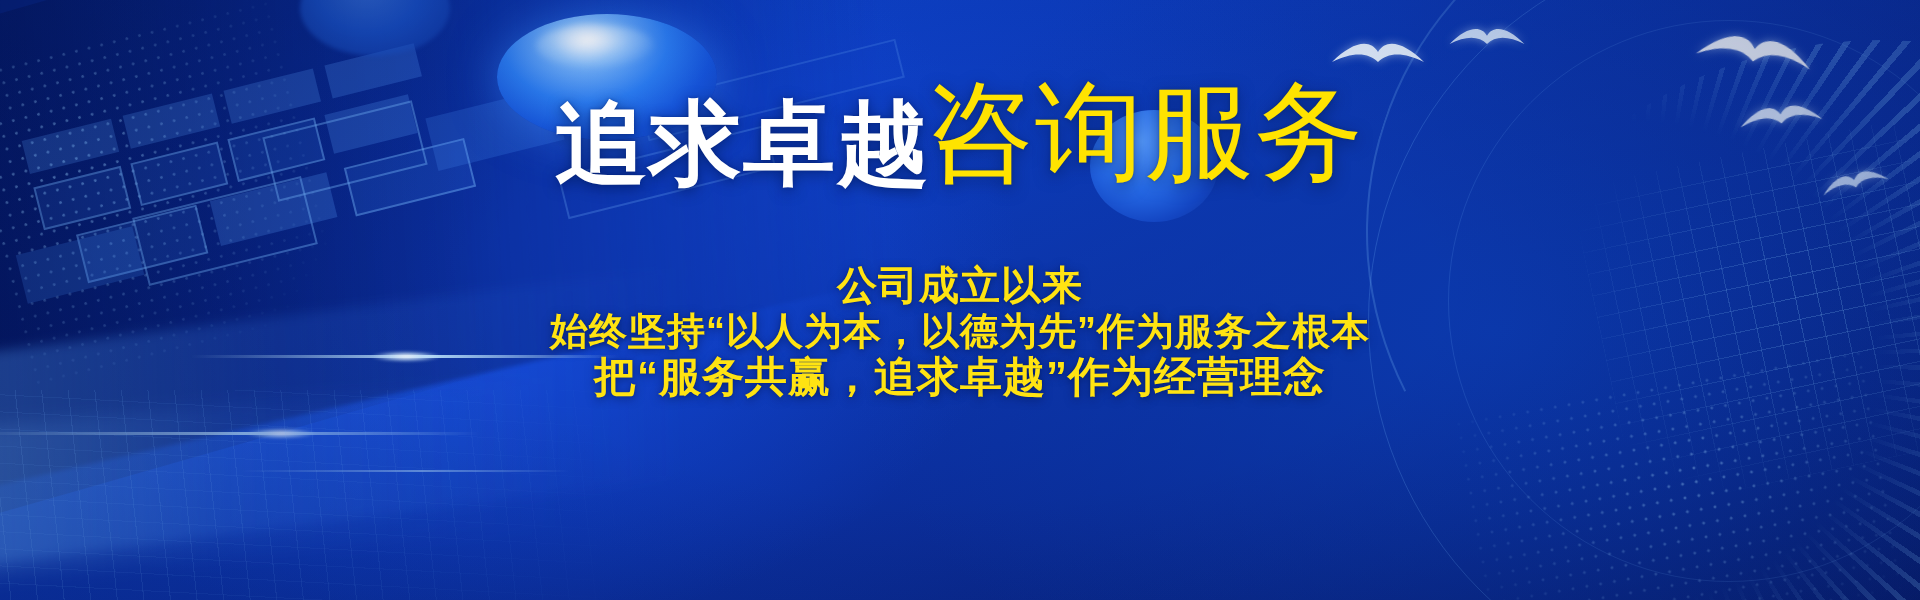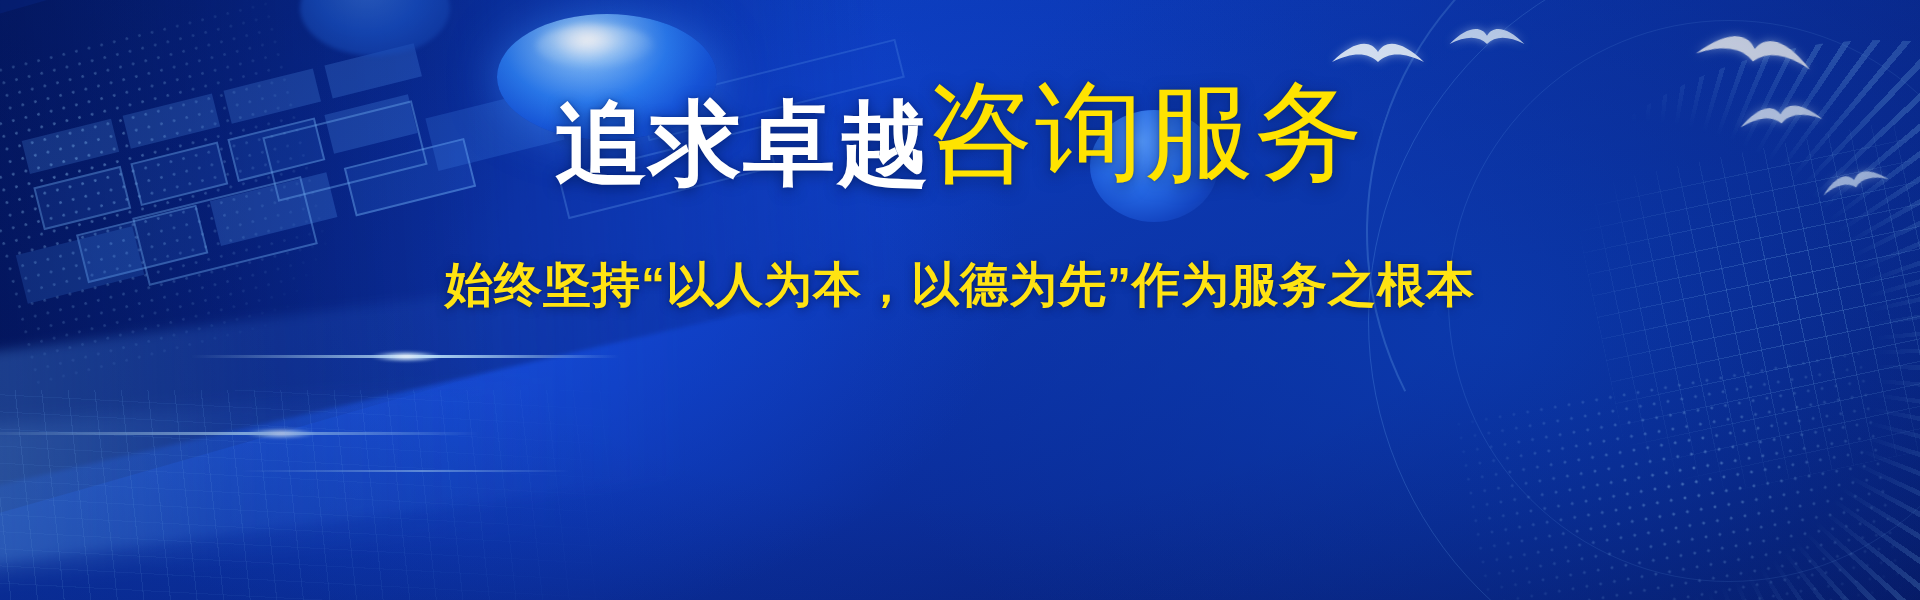--- a/index.html
+++ b/index.html
@@ -168,21 +168,21 @@
 
   #subtitle{
     position:absolute;left:0;right:0;top:262px;
     text-align:center;
     color:#ffe312;
     font-size:41px;font-weight:700;line-height:46px;letter-spacing:1px;
     text-shadow:0 2px 10px rgba(0,20,80,.62), 0 0 2px rgba(0,25,95,.5);
   }
   #subtitle .ln{display:block;white-space:nowrap;}
   #subtitle .ln-1{font-size:40px;}
-  #subtitle .ln-2{font-size:48px;}
+  #subtitle .ln-2{font-size:38px;}
   #subtitle .ln-3{font-size:42px;}
 
   
   .vig{
     position:absolute;inset:0;
     background:radial-gradient(ellipse 1250px 560px at 50% 48%, rgba(0,0,0,0) 38%, rgba(2,15,70,.30) 100%);
   }
 </style>
 </head>
 <body>
@@ -269,16 +269,18 @@
     </div>
 
     <div class="vig"></div>
   </div>
 
   <div id="headline">
     <span class="hl-main">追求卓越</span><span class="hl-accent">咨询服务</span>
   </div>
 
   <div id="subtitle">
+    <span class="ln ln-1">公司成立以来</span>
     <span class="ln ln-2">始终坚持“以人为本，以德为先”作为服务之根本</span>
+    <span class="ln ln-3">把“服务共赢，追求卓越”作为经营理念</span>
   </div>
 
 </div>
 
 </body></html>

